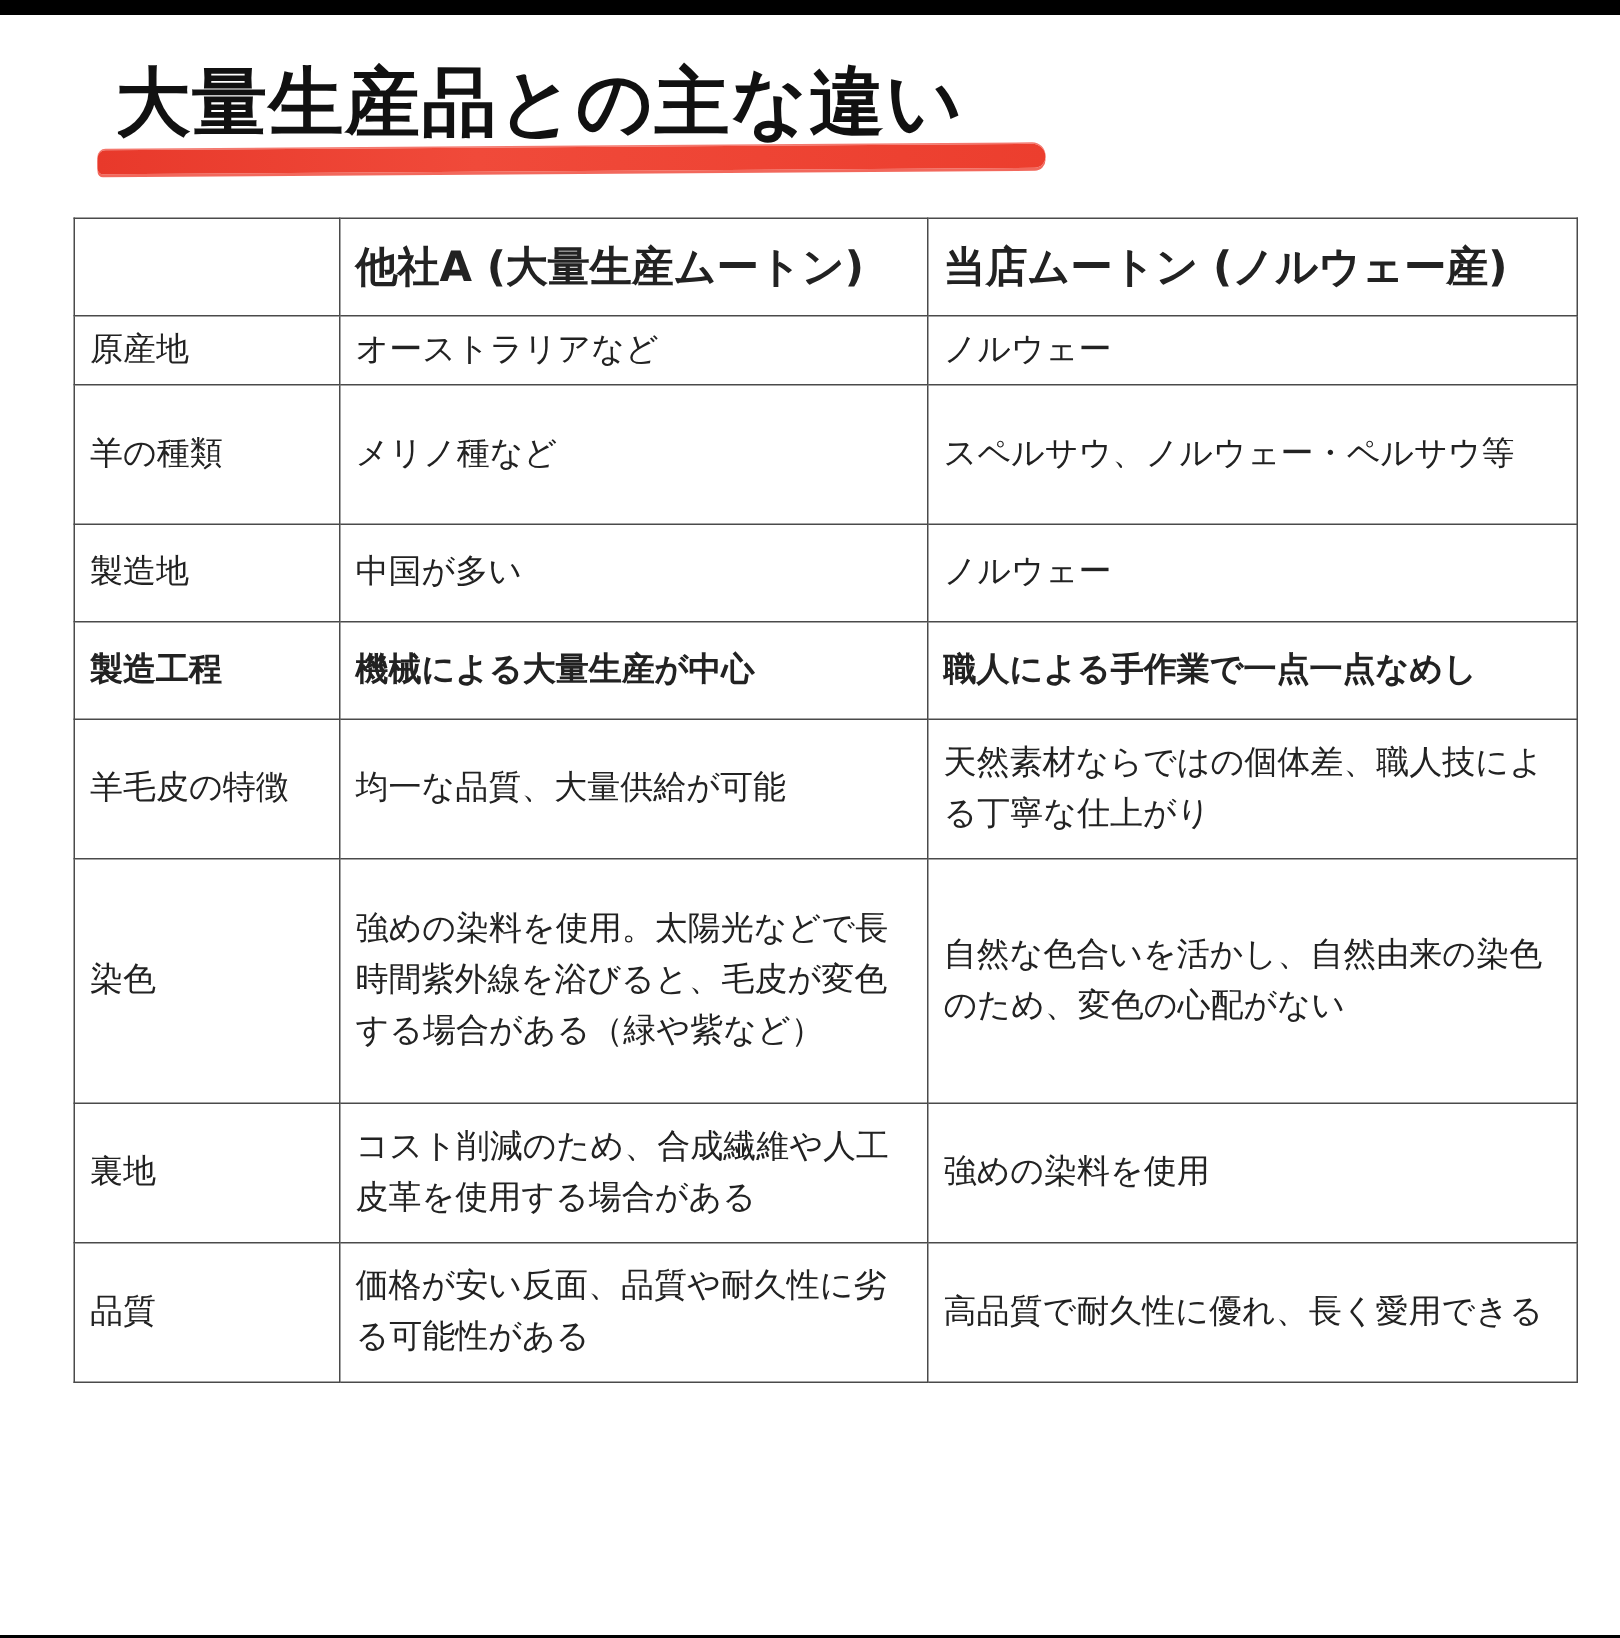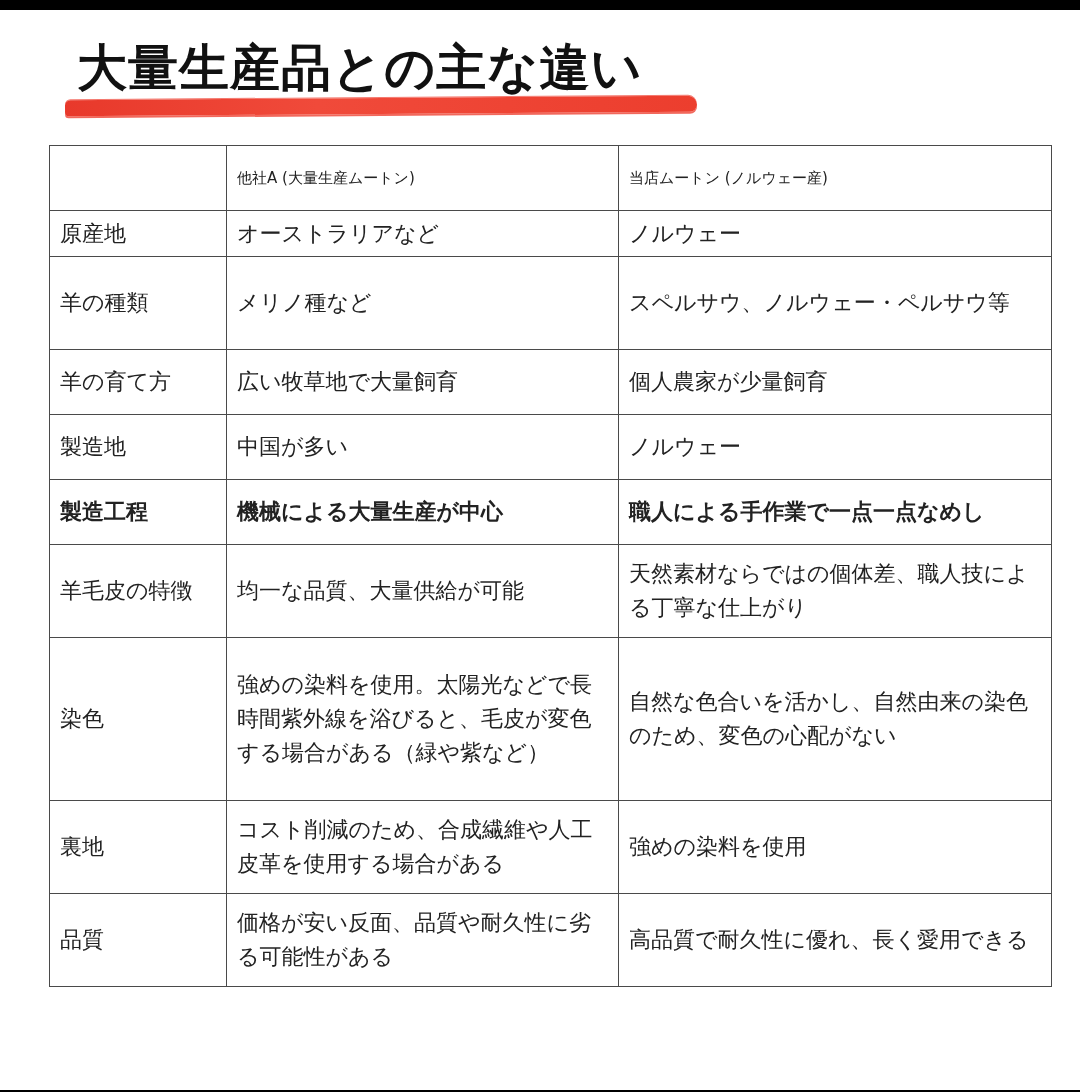--- a/index.html
+++ b/index.html
@@ -21,21 +21,21 @@
       box-shadow: 0 2px 0 #f2685c, 0 -1px 0 #f4786e;
     }
     table.cmp {
       position: absolute; left: 49px; top: 145px; width: 1002px; border-collapse: collapse;
       table-layout: fixed; font-size: 22px;
     }
     table.cmp td, table.cmp th {
       border: 1.5px solid #4a4a4a; padding: 0 10px; vertical-align: middle; text-align: left;
       line-height: 34px; word-break: break-all;
     }
-    table.cmp th { font-weight: normal; height: 64px; font-size: 15px; }
+    table.cmp th { font-weight: bold; height: 64px; font-size: 28px; }
     col.c0 { width: 177px; } col.c1 { width: 392px; } col.c2 { width: 433px; }
   </style>
 </head>
 <body>
 
 <div class="bar-top"></div>
 
 <div class="title-wrap">
   <h1 class="title">大量生産品との主な違い</h1>
   <div class="underline"></div>
@@ -59,25 +59,20 @@
         <td>原産地</td>
         <td>オーストラリアなど</td>
         <td>ノルウェー</td>
       </tr>
       <tr style="height: 93px;">
         <td>羊の種類</td>
         <td>メリノ種など</td>
         <td>スペルサウ、ノルウェー・ペルサウ等</td>
       </tr>
       <tr style="height: 65px;">
-        <td>羊の育て方</td>
-        <td>広い牧草地で大量飼育</td>
-        <td>個人農家が少量飼育</td>
-      </tr>
-      <tr style="height: 65px;">
         <td>製造地</td>
         <td>中国が多い</td>
         <td>ノルウェー</td>
       </tr>
       <tr style="height: 65px; font-weight: bold;">
         <td>製造工程</td>
         <td>機械による大量生産が中心</td>
         <td>職人による手作業で一点一点なめし</td>
       </tr>
       <tr style="height: 93px;">

